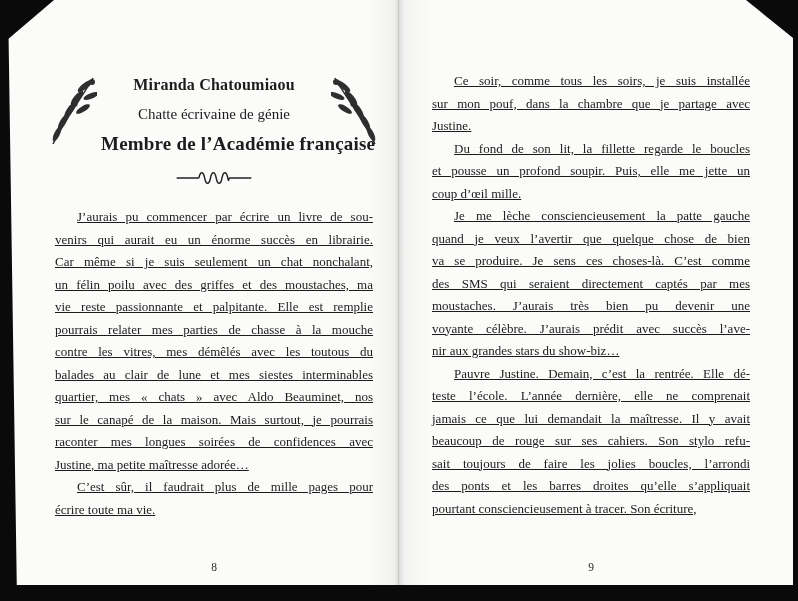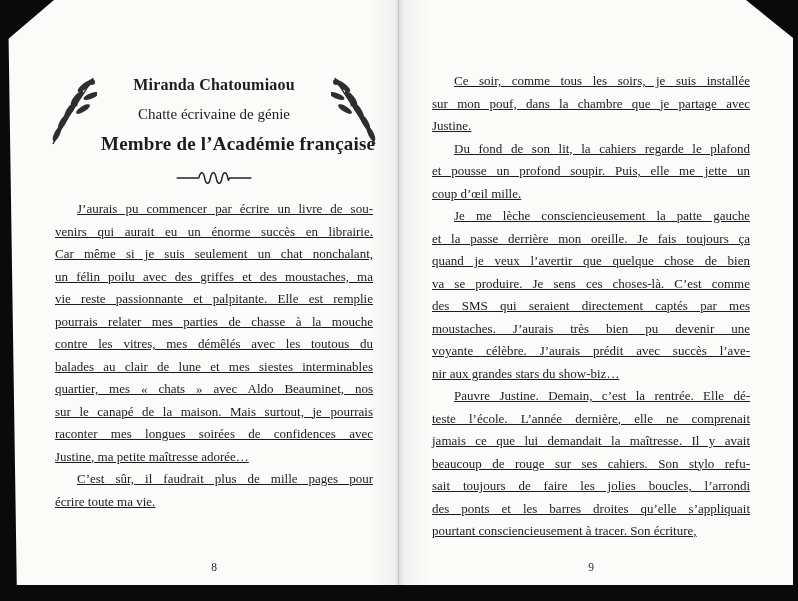--- a/index.html
+++ b/index.html
@@ -30,21 +30,21 @@
   .title { font-weight:bold; font-size:16px; line-height:25px; letter-spacing:.2px; white-space:nowrap; }
   .subtitle { font-size:15px; line-height:19px; margin-top:8px; white-space:nowrap; }
   .affiliation { font-weight:bold; font-size:19px; line-height:16px; margin-top:12px; letter-spacing:.2px; white-space:nowrap; }
 
   .laurel { position:absolute; top:2px; }
   .laurel-left  { left:-8px; }
   .laurel-right { right:-8px; transform:scaleX(-1); }
 
   .divider { text-align:center; margin-top:18px; height:16px; }
 
-  .bodytext { margin-top:12px; width:318px; font-size:13px; line-height:22.5px; color:var(--ink); }
+  .bodytext { margin-top:20px; width:318px; font-size:13px; line-height:22.5px; color:var(--ink); }
   .page-right .bodytext { margin-top:70px; }
   .para { margin:0; }
   .line { text-align:justify; text-align-last:justify;text-decoration:underline; }
   .line.end { text-align-last:left; }
   .line.first { text-indent:22px; }
 
   .page-num { position:absolute; top:561px; left:0; width:100%; text-align:center; font-size:11.5px; color:#2a2a2a; }
 
   .edge { position:absolute; background:var(--bg); }
   .corner-tl { top:0; left:0; width:54px; height:46px; clip-path:polygon(0 0,100% 0,0 100%); }
@@ -130,27 +130,26 @@
   </section>
 
   <section class="page page-right">
     <div class="bodytext">
         <div class="para">
           <div class="line first">Ce soir, comme tous les soirs, je suis installée</div>
           <div class="line">sur mon pouf, dans la chambre que je partage avec</div>
           <div class="line end">Justine.</div>
         </div>
         <div class="para">
-          <div class="line first">Du fond de son lit, la cahiers regarde le plafond</div>
+          <div class="line first">Du fond de son lit, la fillette regarde le boucles</div>
           <div class="line">et pousse un profond soupir. Puis, elle me jette un</div>
           <div class="line end">coup d’œil mille.</div>
         </div>
         <div class="para">
           <div class="line first">Je me lèche consciencieusement la patte gauche</div>
-          <div class="line">et la passe derrière mon oreille. Je fais toujours ça</div>
           <div class="line">quand je veux l’avertir que quelque chose de bien</div>
           <div class="line">va se produire. Je sens ces choses-là. C’est comme</div>
           <div class="line">des SMS qui seraient directement captés par mes</div>
           <div class="line">moustaches. J’aurais très bien pu devenir une</div>
           <div class="line">voyante célèbre. J’aurais prédit avec succès l’ave-</div>
           <div class="line end">nir aux grandes stars du show-biz…</div>
         </div>
         <div class="para">
           <div class="line first">Pauvre Justine. Demain, c’est la rentrée. Elle dé-</div>
           <div class="line">teste l’école. L’année dernière, elle ne comprenait</div>

